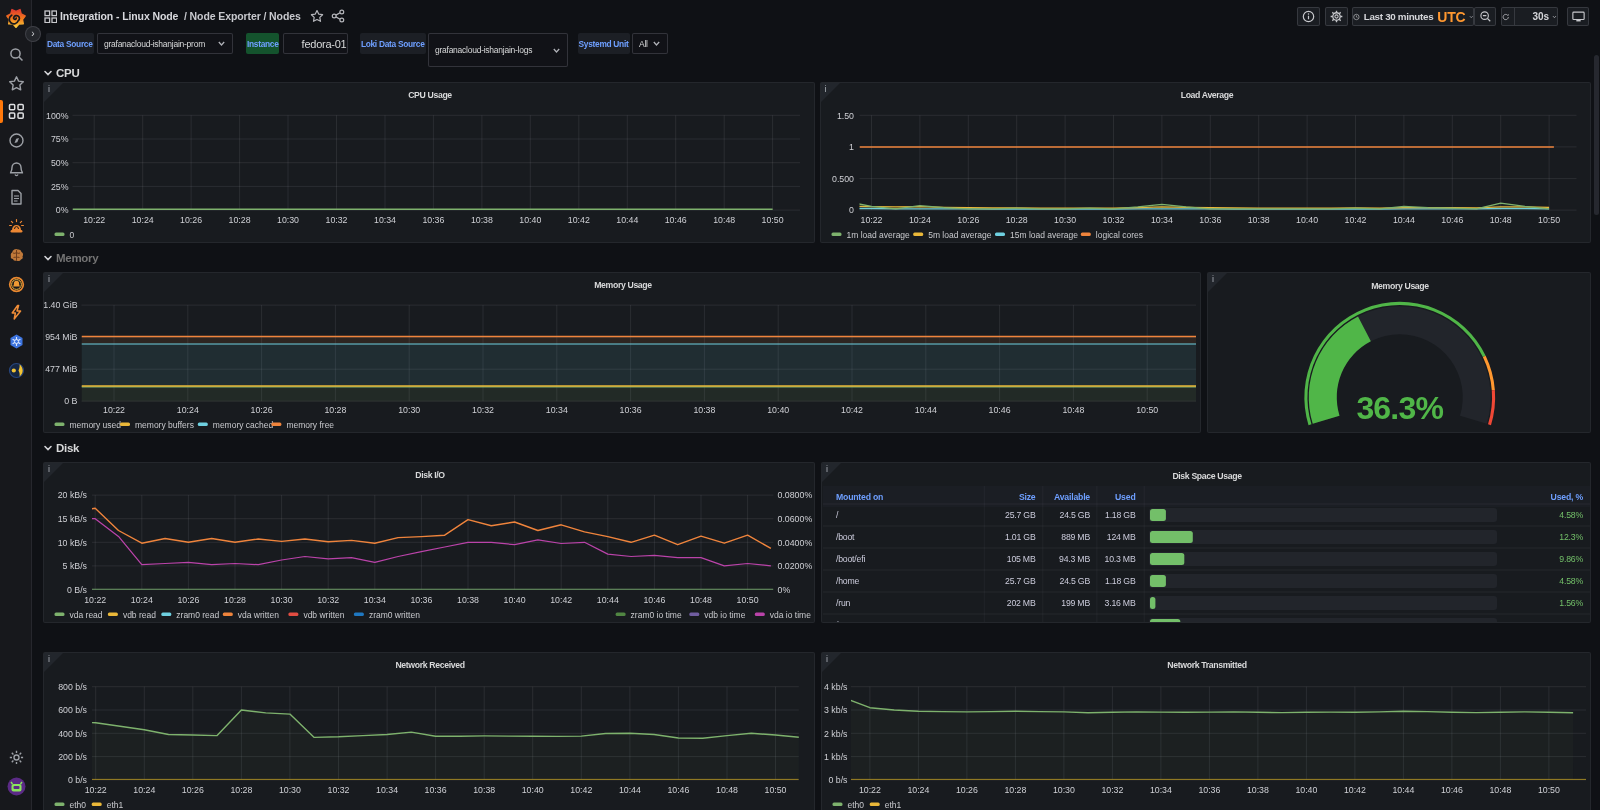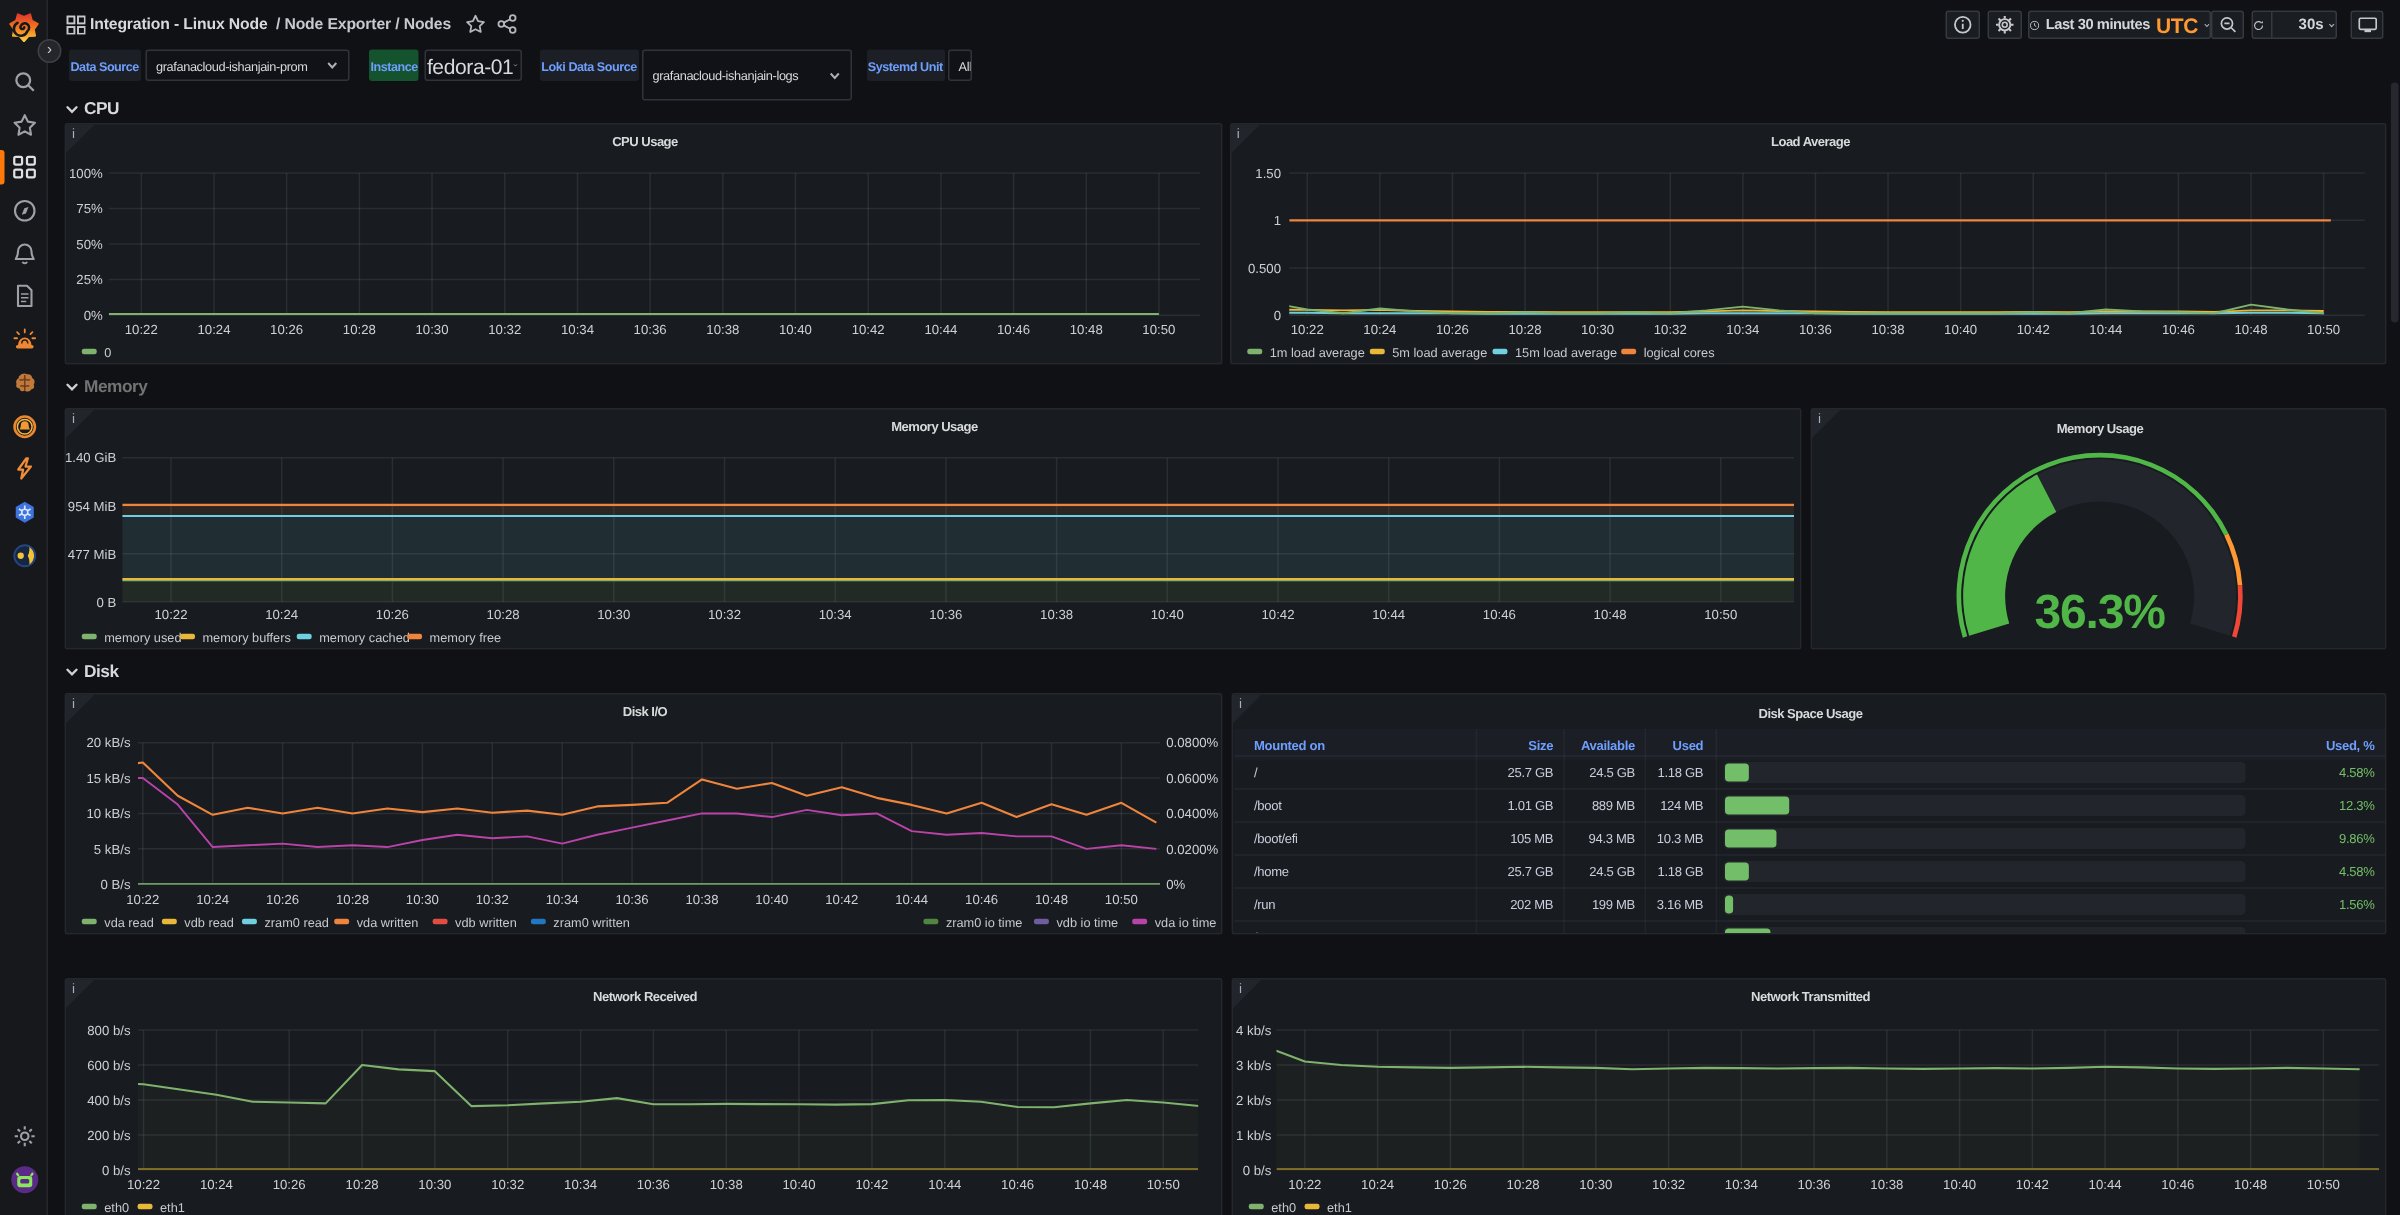--- a/index.html
+++ b/index.html
@@ -165,35 +165,35 @@
     </svg>
   </div>
 <div style="position:absolute;left:45.8px;top:33px;width:48px;height:21px;background:#1c1f25;border-radius:2px;display:flex;align-items:center;justify-content:center;color:#6e9fff;font-size:8.4px;font-weight:bold;letter-spacing:-0.3px;white-space:nowrap;overflow:hidden">Data Source</div>
 <div style="position:absolute;left:97px;top:33px;width:136px;height:21px;background:#111217;border:1px solid rgba(204,204,220,0.18);border-radius:2px;display:flex;align-items:center;padding:0 6px;color:#d8d9da;font-size:8.5px;letter-spacing:-0.25px;justify-content:space-between;white-space:nowrap;overflow:hidden">
     <span>grafanacloud-ishanjain-prom</span>
     <svg width="9" height="9" viewBox="0 0 9 9">
       <path d="M1.8 3 L4.5 6 L7.2 3" fill="none" stroke="#aeb0b6" stroke-width="1.3"></path>
     </svg>
   </div>
 <div style="position:absolute;left:246.3px;top:33px;width:33px;height:21px;background:#14532d;border-radius:2px;display:flex;align-items:center;justify-content:center;color:#6e9fff;font-size:8.4px;font-weight:bold;letter-spacing:-0.3px;white-space:nowrap;overflow:hidden">Instance</div>
-<div style="position:absolute;left:282.6px;top:33px;width:65px;height:21px;background:#111217;border:1px solid rgba(204,204,220,0.18);border-radius:2px;display:flex;align-items:center;padding:0 1px;color:#d8d9da;font-size:14px;letter-spacing:-0.25px;justify-content:space-between;white-space:nowrap;overflow:hidden">
+<div style="position:absolute;left:282.6px;top:33px;width:65px;height:21px;background:#111217;border:1px solid rgba(204,204,220,0.18);border-radius:2px;display:flex;align-items:center;padding:0 18px;color:#d8d9da;font-size:11px;letter-spacing:-0.25px;justify-content:space-between;white-space:nowrap;overflow:hidden">
     <span>fedora-01</span>
     <svg width="9" height="9" viewBox="0 0 9 9">
       <path d="M1.8 3 L4.5 6 L7.2 3" fill="none" stroke="#aeb0b6" stroke-width="1.3"></path>
     </svg>
   </div>
 <div style="position:absolute;left:359.7px;top:33px;width:66px;height:21px;background:#1c1f25;border-radius:2px;display:flex;align-items:center;justify-content:center;color:#6e9fff;font-size:8.4px;font-weight:bold;letter-spacing:-0.3px;white-space:nowrap;overflow:hidden">Loki Data Source</div>
 <div style="position:absolute;left:428px;top:33px;width:140px;height:21px;background:#111217;border:1px solid rgba(204,204,220,0.18);border-radius:2px;display:flex;align-items:center;padding:16px 6px;color:#d8d9da;font-size:8.5px;letter-spacing:-0.25px;justify-content:space-between;white-space:nowrap;overflow:hidden">
     <span>grafanacloud-ishanjain-logs</span>
     <svg width="9" height="9" viewBox="0 0 9 9">
       <path d="M1.8 3 L4.5 6 L7.2 3" fill="none" stroke="#aeb0b6" stroke-width="1.3"></path>
     </svg>
   </div>
 <div style="position:absolute;left:577.5px;top:33px;width:52px;height:21px;background:#1c1f25;border-radius:2px;display:flex;align-items:center;justify-content:center;color:#6e9fff;font-size:8.4px;font-weight:bold;letter-spacing:-0.3px;white-space:nowrap;overflow:hidden">Systemd Unit</div>
-<div style="position:absolute;left:632px;top:33px;width:16px;height:21px;background:#111217;border:1px solid rgba(204,204,220,0.18);border-radius:2px;display:flex;align-items:center;padding:0 6px;color:#d8d9da;font-size:8.5px;letter-spacing:-0.25px;justify-content:space-between;white-space:nowrap;overflow:hidden">
+<div style="position:absolute;left:632px;top:33px;width:36px;height:21px;background:#111217;border:1px solid rgba(204,204,220,0.18);border-radius:2px;display:flex;align-items:center;padding:0 6px;color:#d8d9da;font-size:8.5px;letter-spacing:-0.25px;justify-content:space-between;white-space:nowrap;overflow:hidden">
     <span>All</span>
     <svg width="9" height="9" viewBox="0 0 9 9">
       <path d="M1.8 3 L4.5 6 L7.2 3" fill="none" stroke="#aeb0b6" stroke-width="1.3"></path>
     </svg>
   </div>
 <div style="position:absolute;right:1px;top:55px;width:5px;height:160px;background:#33363d;border-radius:3px;opacity:0.65"></div>
 <div style="position:absolute;left:42px;top:56.5px;height:22px;display:flex;align-items:flex-end;color:#d8d9da;">
     <svg width="12" height="12" style="margin-right:2px">
       <path d="M3 4.5 L6 7.5 L9 4.5" stroke="#d0d1d5" stroke-width="1.6" fill="none" stroke-linecap="round"></path>
     </svg>

